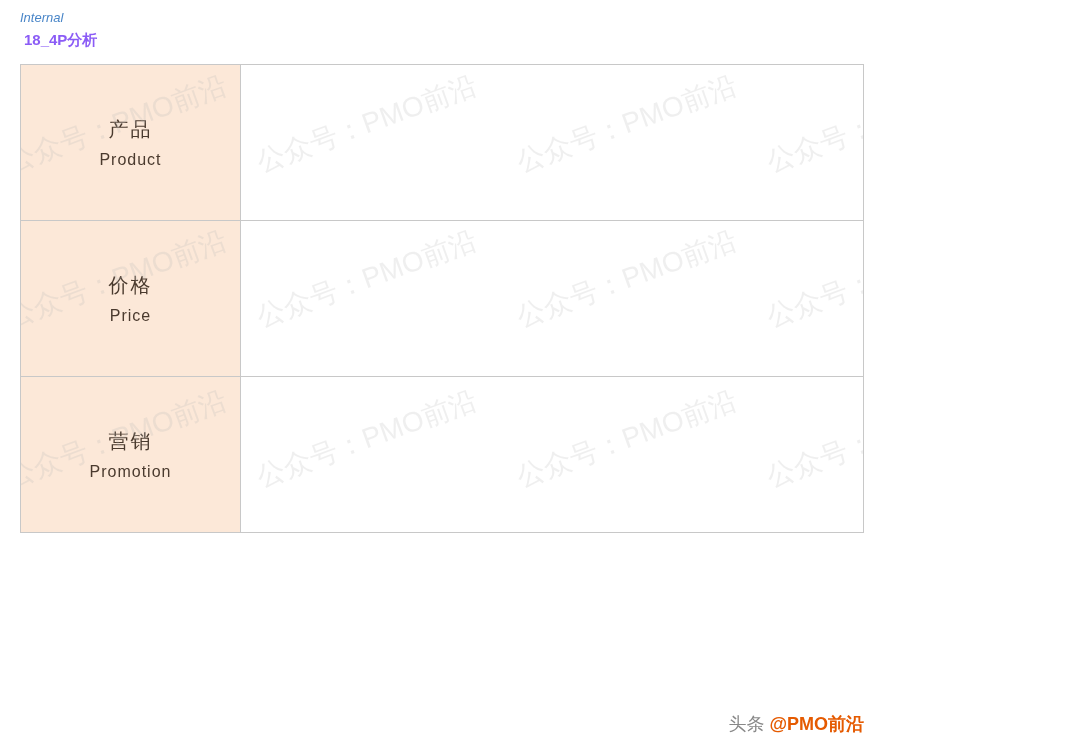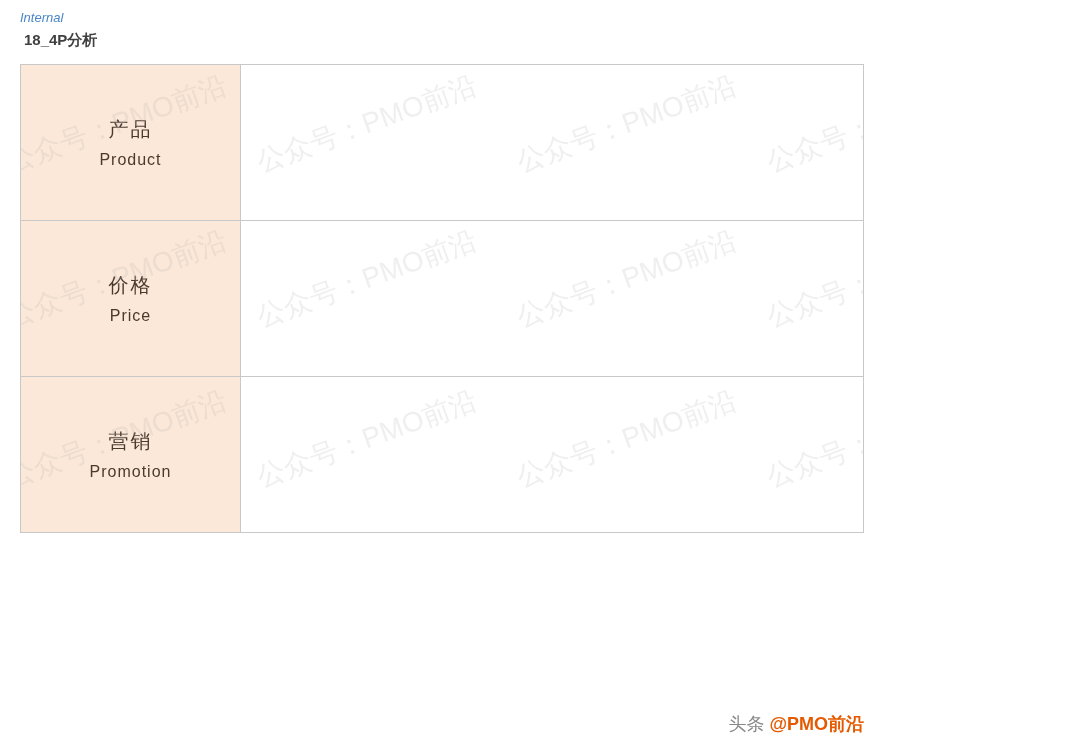--- a/index.html
+++ b/index.html
@@ -28,21 +28,21 @@
     .internal-label {
       color: #4a86c8;
       font-size: 13px;
       margin-bottom: 6px;
       font-style: italic;
     }
 
     .page-title {
       font-size: 15px;
       font-weight: bold;
-      color: #404040;
+      color: #8b5cf6;
       margin-bottom: 14px;
       margin-left: 4px;
     }
 
     .table-wrapper {
       border: 1.5px solid #c8c8c8;
       width: 100%;
       border-collapse: collapse;
       background: #fff;
     }

